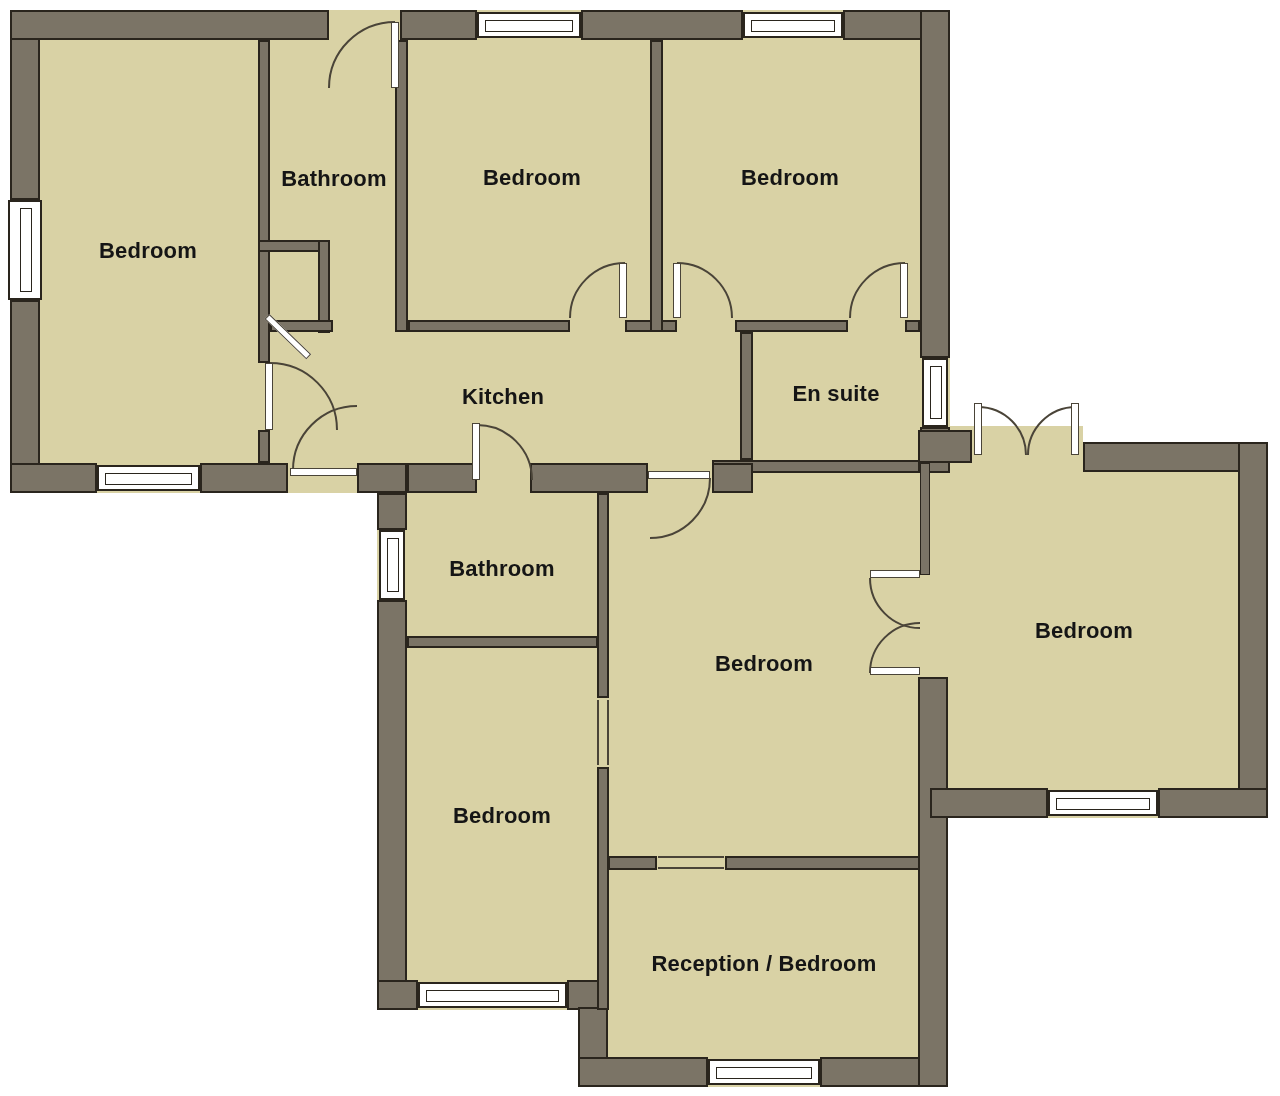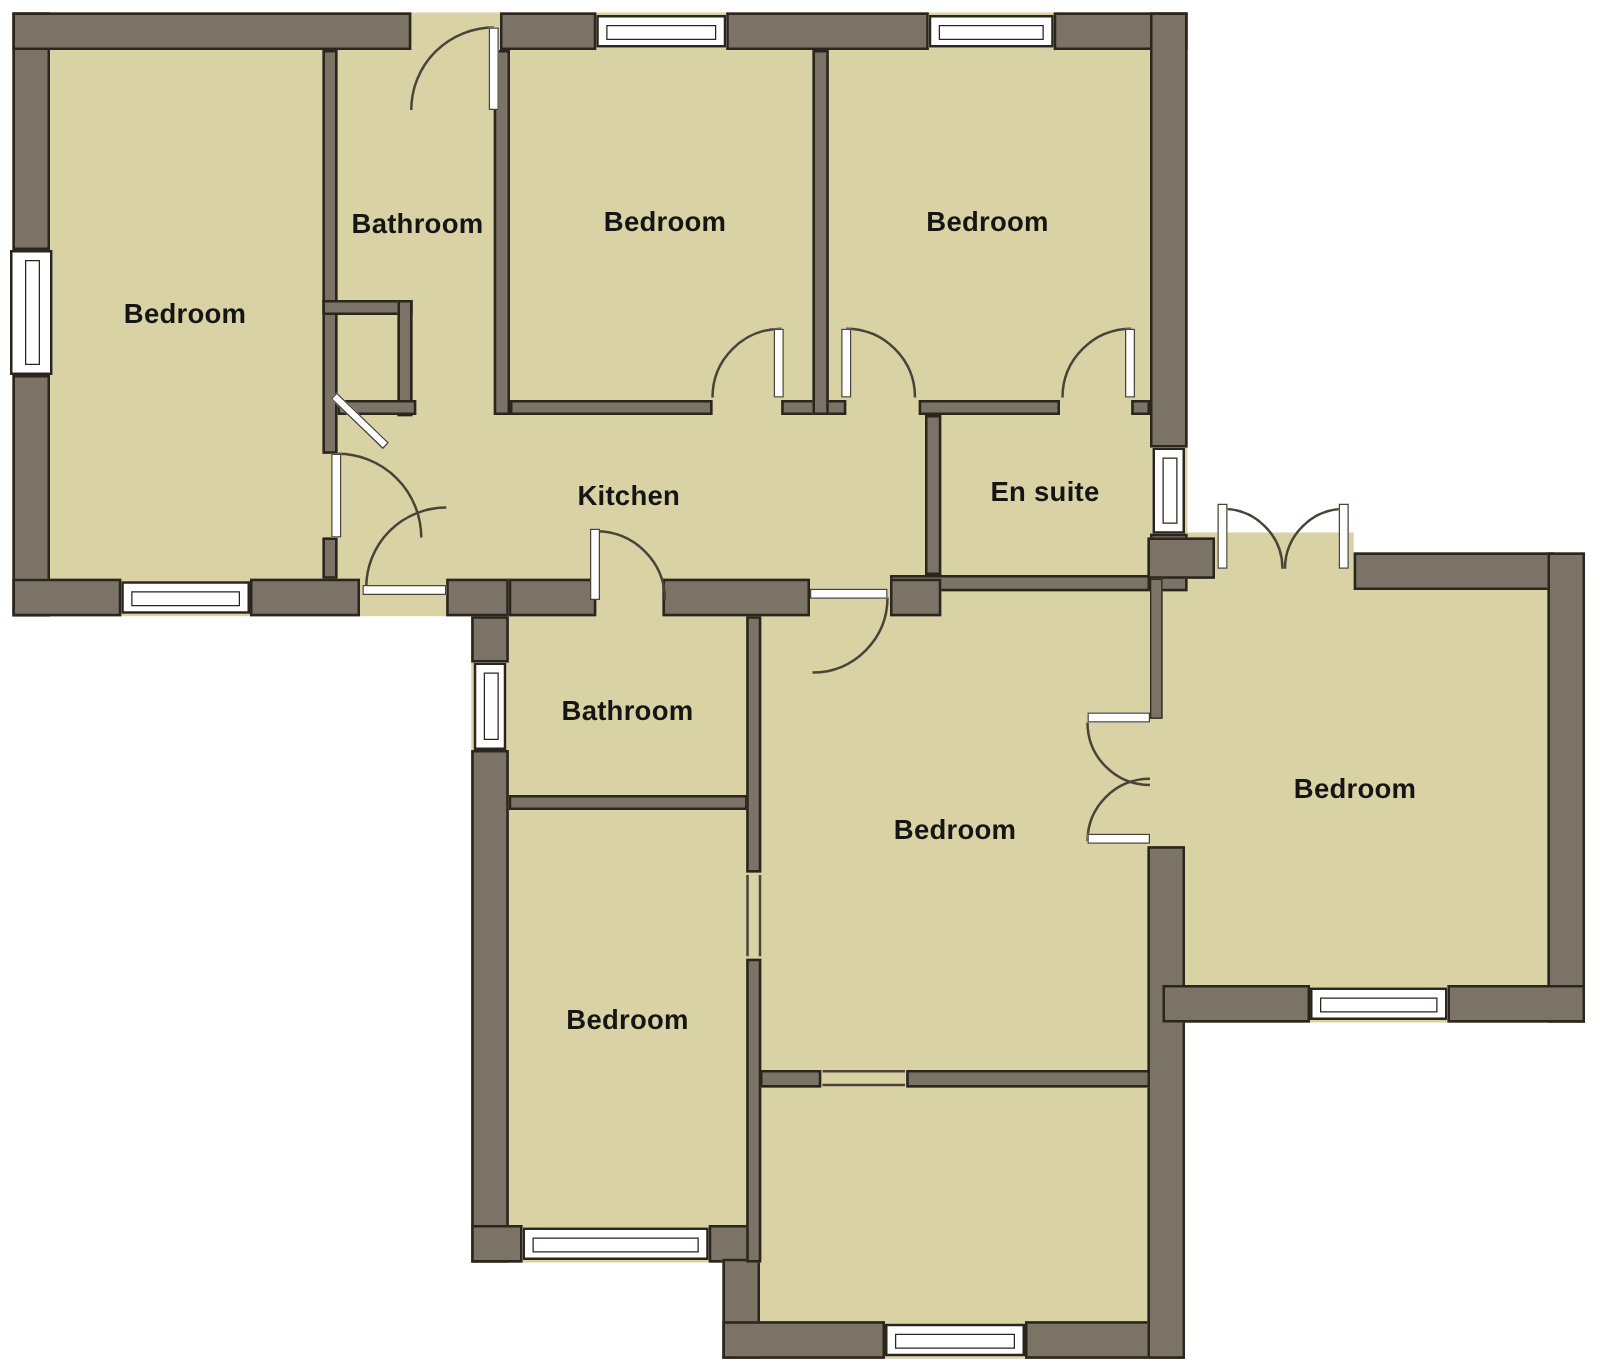--- a/index.html
+++ b/index.html
@@ -128,14 +128,15 @@
   <div class="room-label" style="left:148px;top:251px">Bedroom</div>
   <div class="room-label" style="left:334px;top:179px">Bathroom</div>
   <div class="room-label" style="left:532px;top:178px">Bedroom</div>
   <div class="room-label" style="left:790px;top:178px">Bedroom</div>
   <div class="room-label" style="left:503px;top:397px">Kitchen</div>
   <div class="room-label" style="left:836px;top:394px">En suite</div>
   <div class="room-label" style="left:502px;top:569px">Bathroom</div>
   <div class="room-label" style="left:764px;top:664px">Bedroom</div>
   <div class="room-label" style="left:1084px;top:631px">Bedroom</div>
   <div class="room-label" style="left:502px;top:816px">Bedroom</div>
+  <div class="room-label" style="left:764px;top:964px">Reception / Bedroom</div>
 
 </div>
 
 </body></html>

